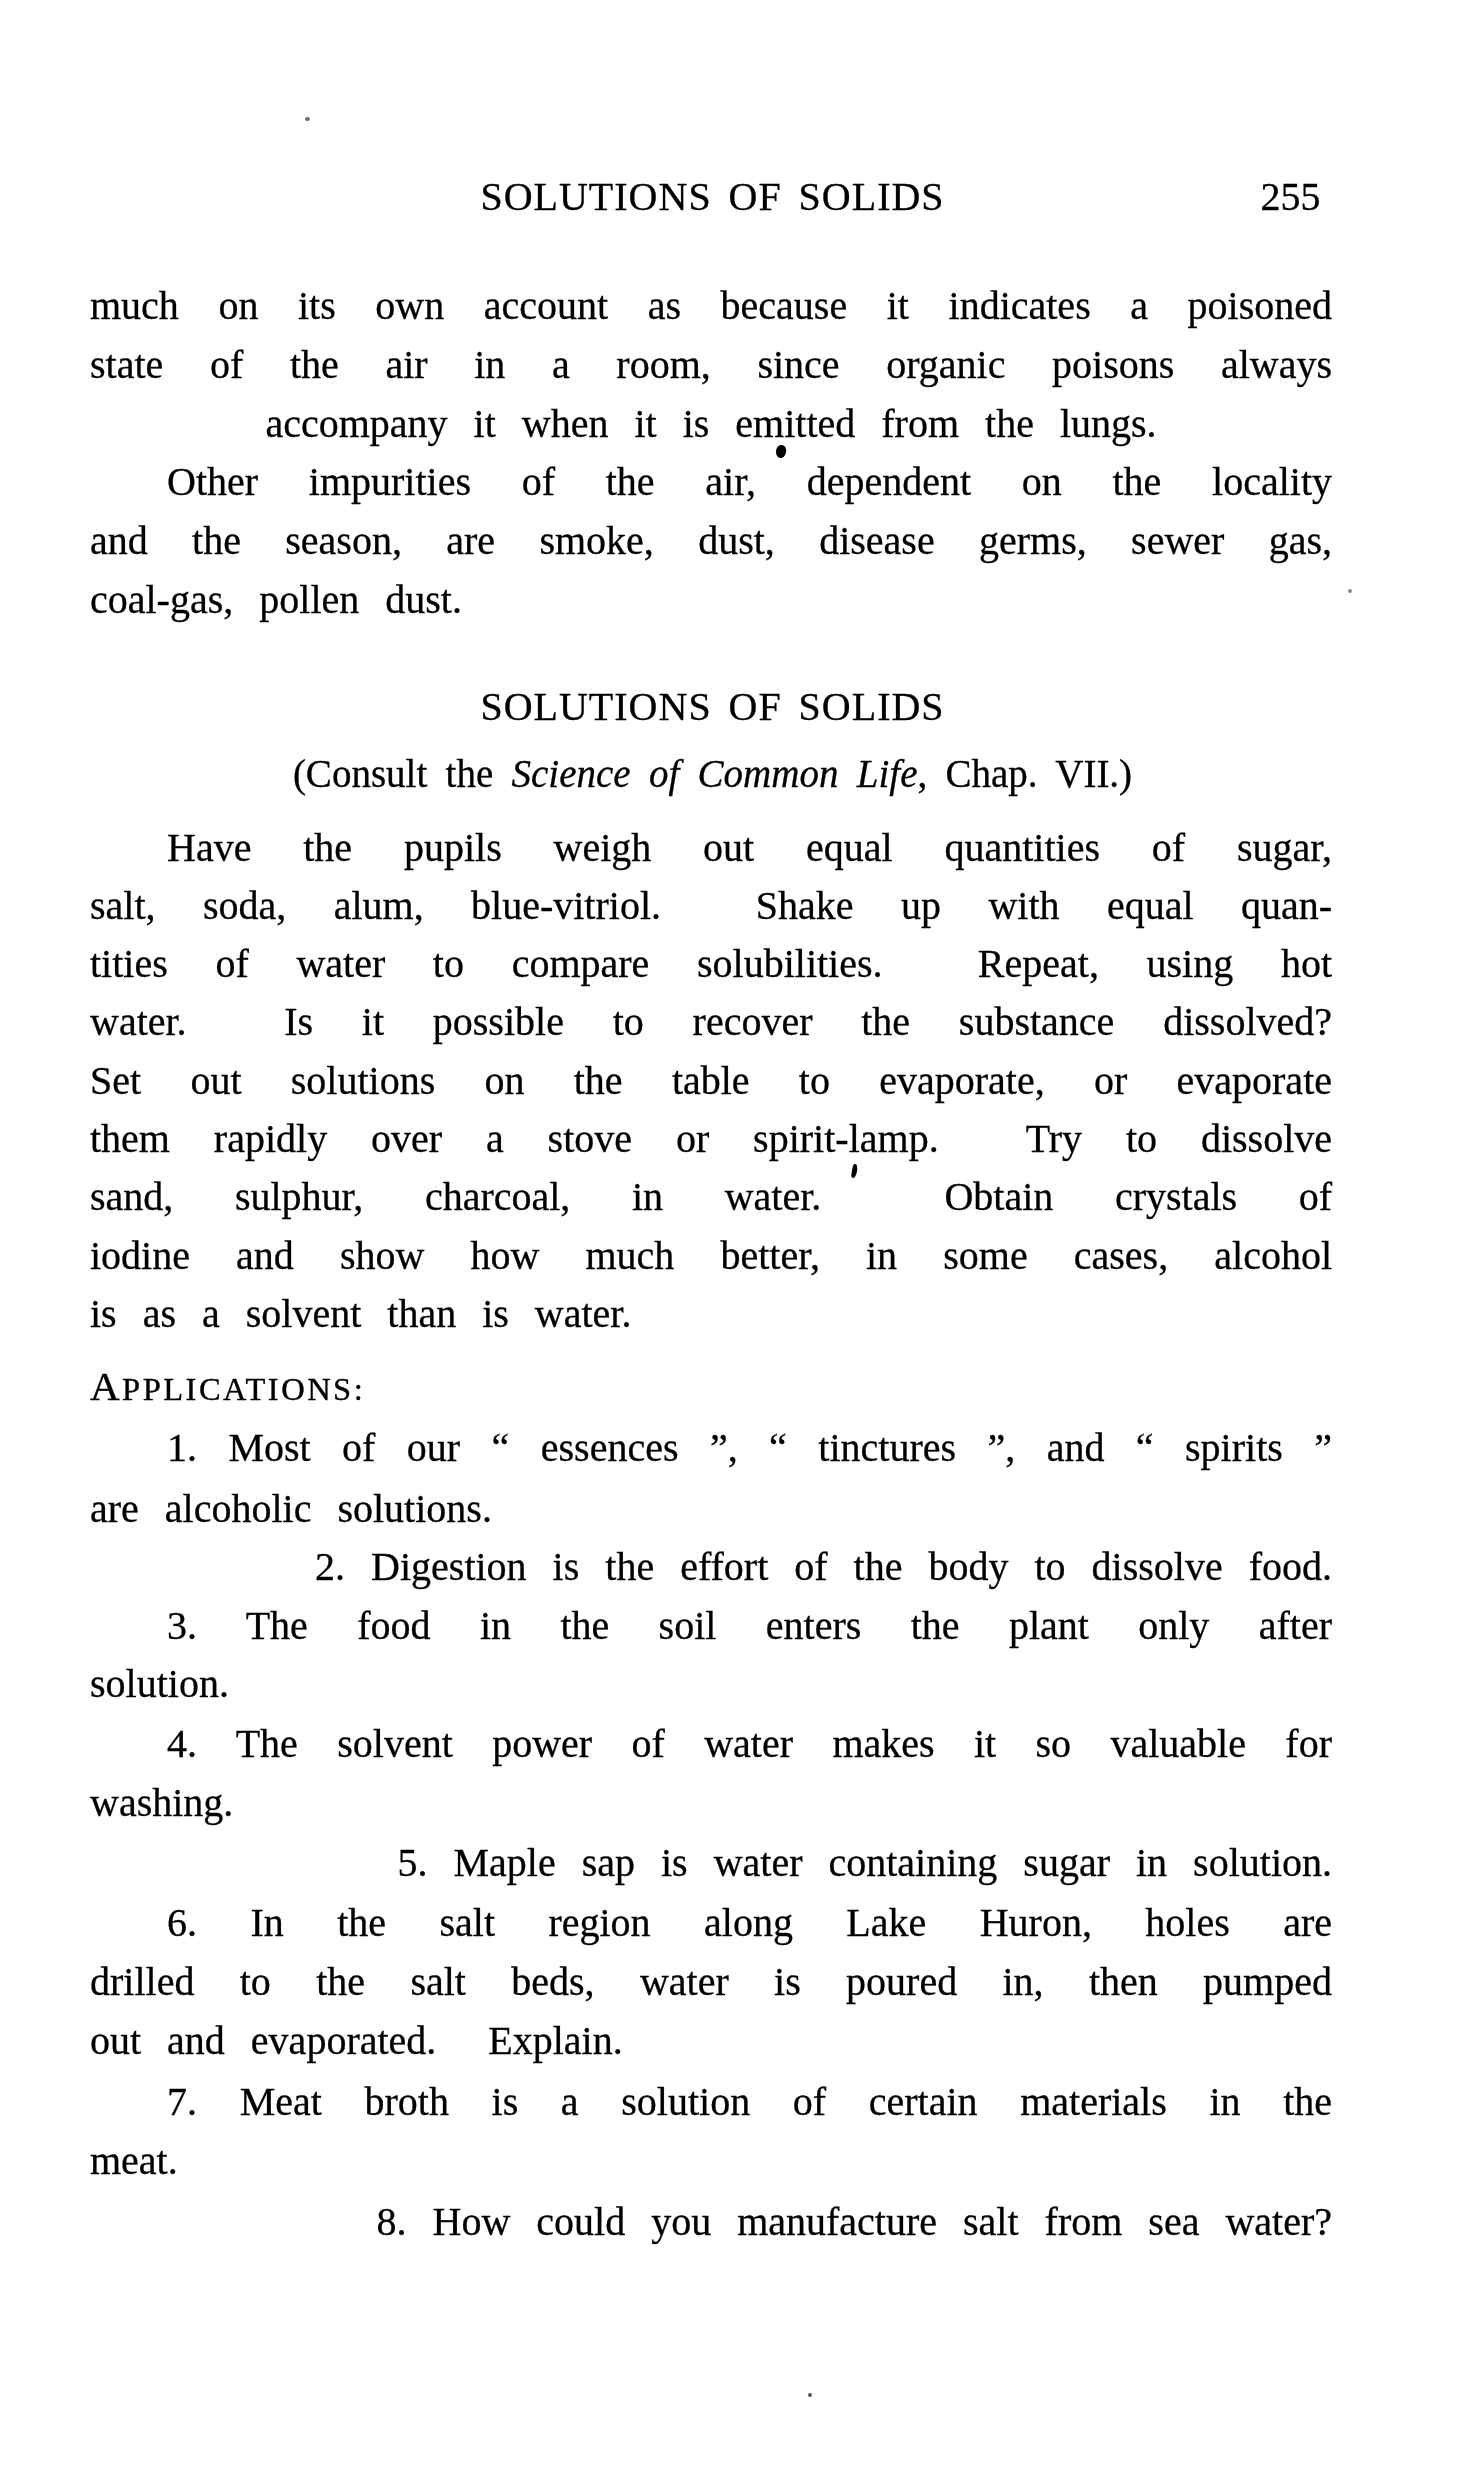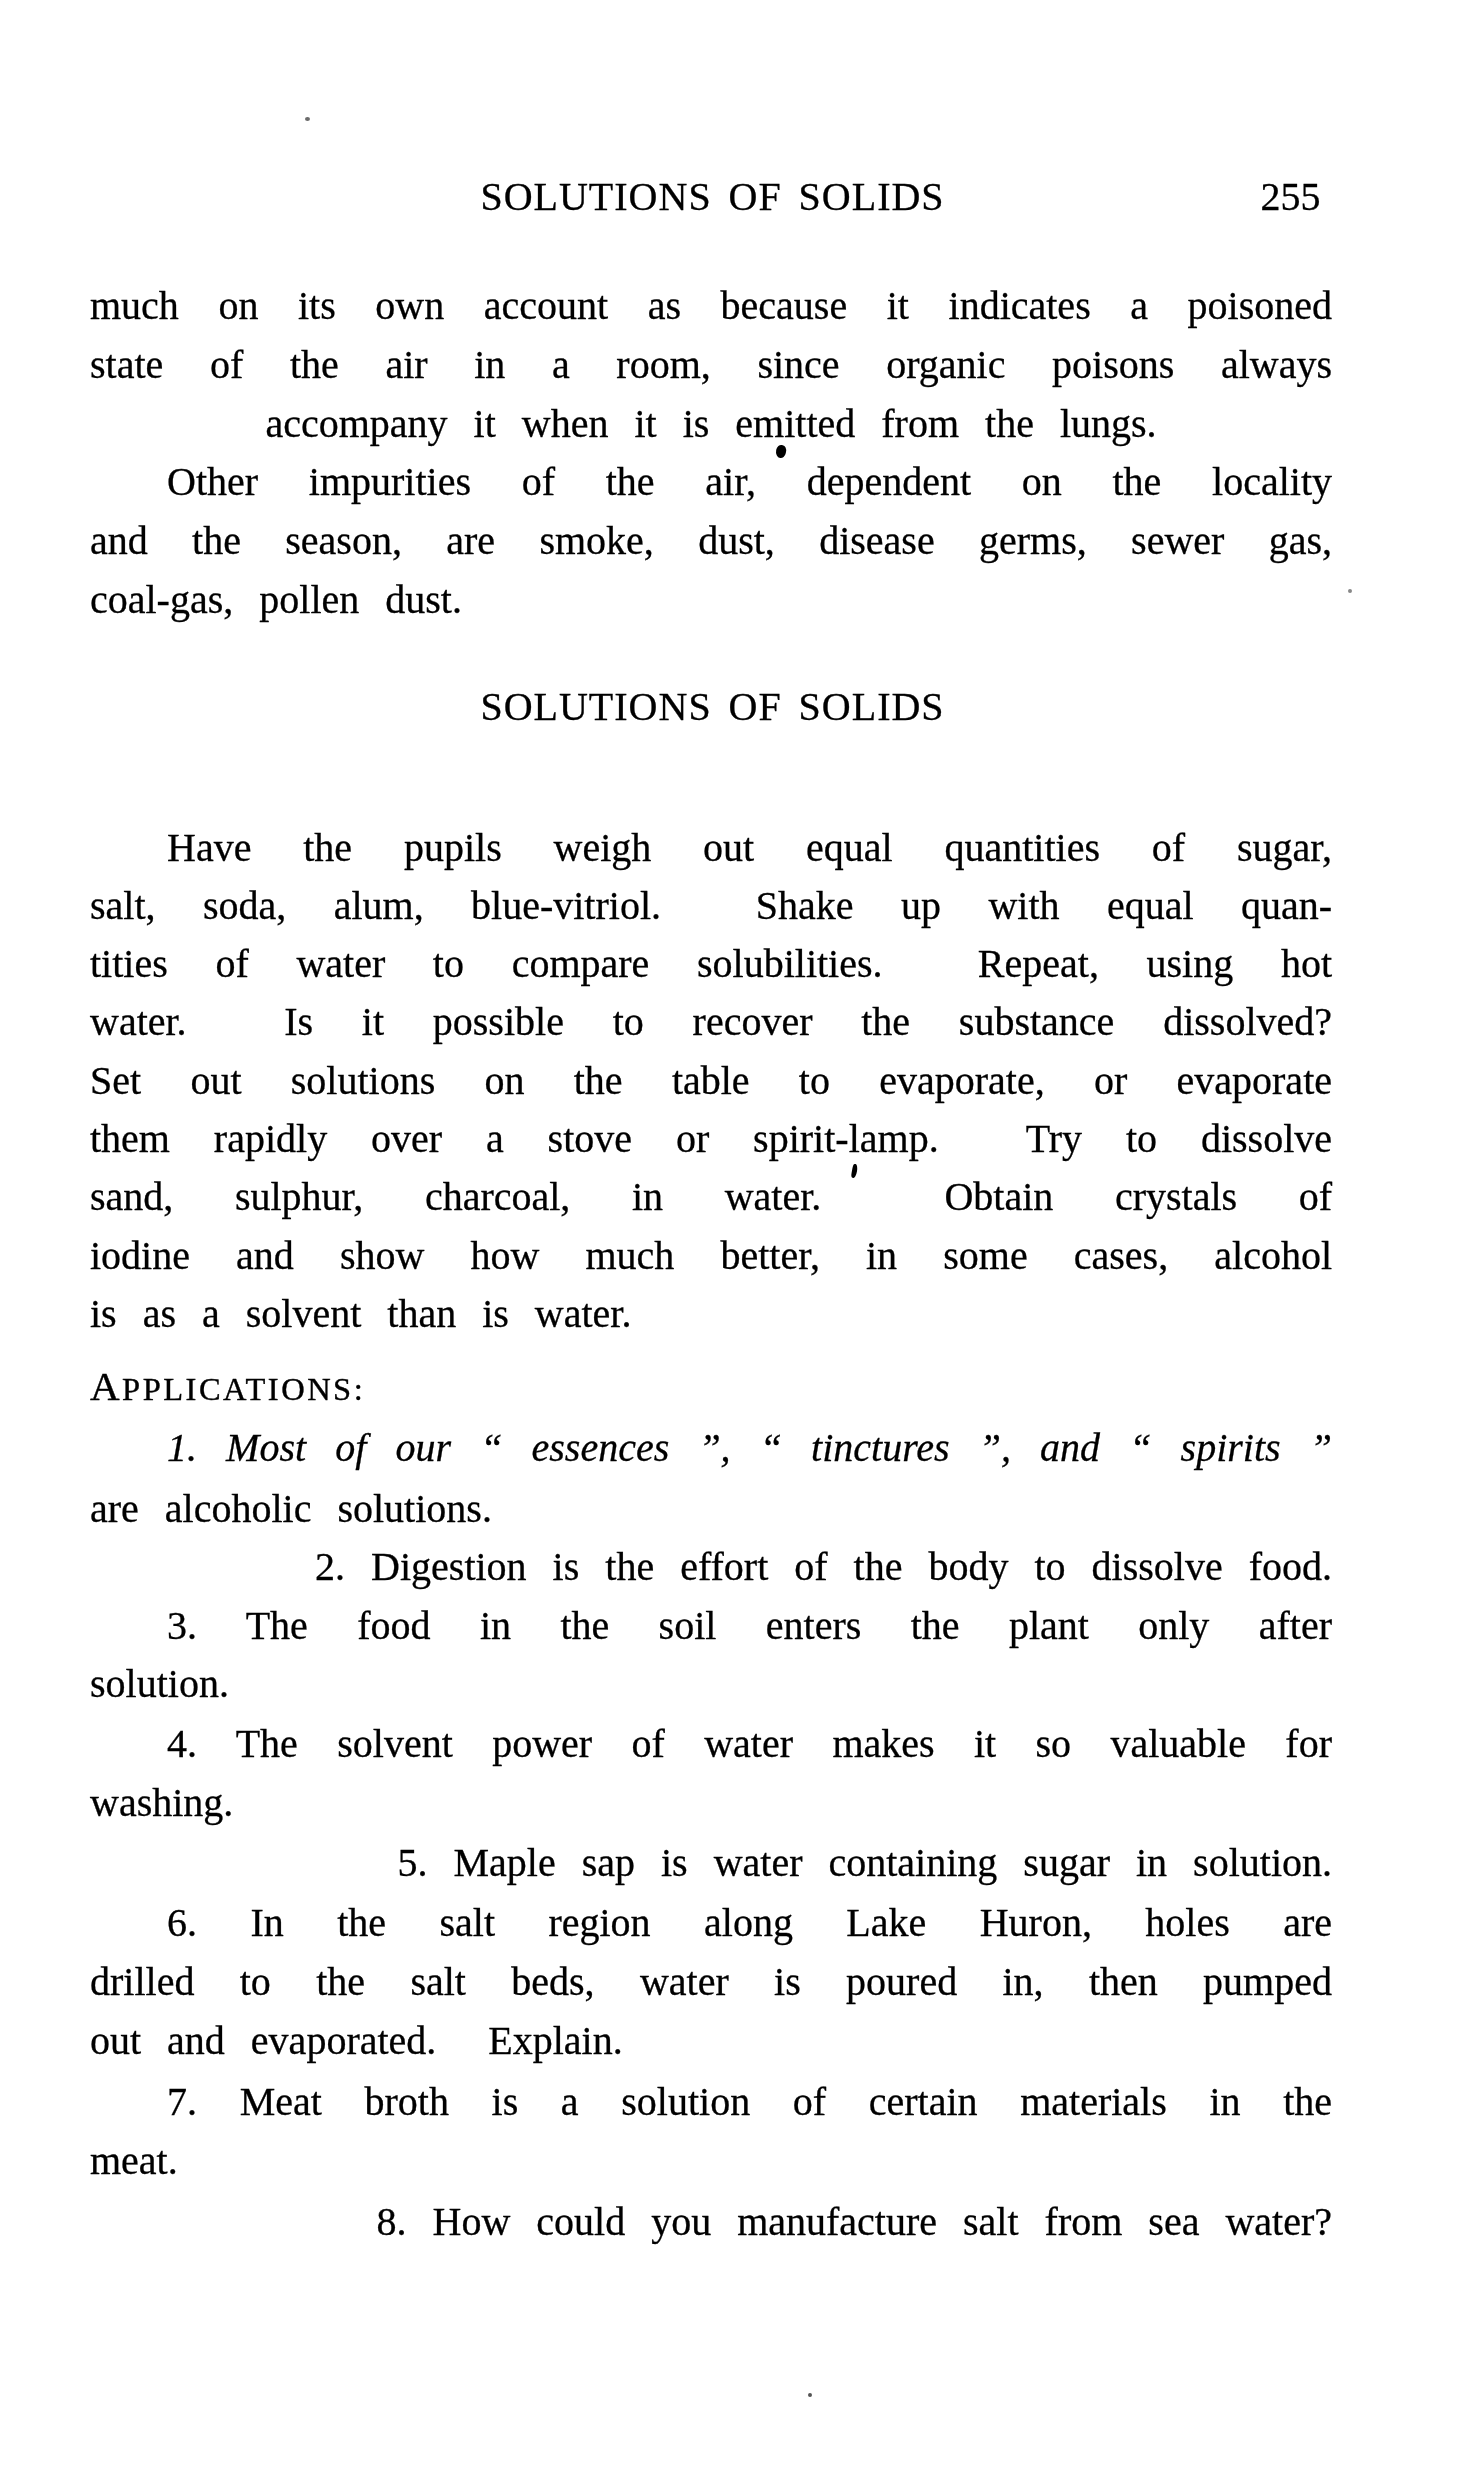--- a/index.html
+++ b/index.html
@@ -66,40 +66,41 @@
 <body>
 
 <div class="page">
 
   <div class="running-title">SOLUTIONS OF SOLIDS</div>
 
   <div class="page-number">255</div>
 
   <div class="section-heading">SOLUTIONS OF SOLIDS</div>
 
+  <div class="consult-note"><span>(Consult the </span><span class="it">Science of Common Life</span><span>, Chap. VII.)</span></div>
 
   <div class="applications-heading"><span class="cap">A</span><span class="sc">PPLICATIONS:</span></div>
 
   <div>
       <div class="bodyline j" style="top: 282px;">much on its own account as because it indicates a poisoned</div>
       <div class="bodyline j" style="top: 341px;">state of the air in a room, since organic poisons always</div>
       <div class="bodyline l" style="top: 400px; text-align: center;">accompany it when it is emitted from the lungs.</div>
       <div class="bodyline j ind" style="top: 458px;">Other impurities of the air, dependent on the locality</div>
       <div class="bodyline j" style="top: 517px;">and the season, are smoke, dust, disease germs, sewer gas,</div>
       <div class="bodyline l" style="top: 576px;">coal-gas, pollen dust.</div>
       <div class="bodyline j ind" style="top: 824px;">Have the pupils weigh out equal quantities of sugar,</div>
       <div class="bodyline j" style="top: 882px;">salt, soda, alum, blue-vitriol.&nbsp; Shake up with equal quan-</div>
       <div class="bodyline j" style="top: 940px;">tities of water to compare solubilities.&nbsp; Repeat, using hot</div>
       <div class="bodyline j" style="top: 998px;">water.&nbsp; Is it possible to recover the substance dissolved?</div>
       <div class="bodyline j" style="top: 1057px;">Set out solutions on the table to evaporate, or evaporate</div>
       <div class="bodyline j" style="top: 1115px;">them rapidly over a stove or spirit-lamp.&nbsp; Try to dissolve</div>
       <div class="bodyline j" style="top: 1173px;">sand, sulphur, charcoal, in water.&nbsp; Obtain crystals of</div>
       <div class="bodyline j" style="top: 1232px;">iodine and show how much better, in some cases, alcohol</div>
       <div class="bodyline l" style="top: 1290px;">is as a solvent than is water.</div>
-      <div class="bodyline j ind" style="top: 1424px; font-style: italic;">1. Most of our “ essences ”, “ tinctures ”, and “ spirits ”</div>
+      <div class="bodyline j ind" style="top: 1424px;">1. Most of our “ essences ”, “ tinctures ”, and “ spirits ”</div>
       <div class="bodyline l" style="top: 1485px;">are alcoholic solutions.</div>
       <div class="bodyline l ind" style="top: 1543px;">2. Digestion is the effort of the body to dissolve food.</div>
       <div class="bodyline j ind" style="top: 1602px;">3. The food in the soil enters the plant only after</div>
       <div class="bodyline l" style="top: 1660px;">solution.</div>
       <div class="bodyline j ind" style="top: 1720px;">4. The solvent power of water makes it so valuable for</div>
       <div class="bodyline l" style="top: 1779px;">washing.</div>
       <div class="bodyline l ind" style="top: 1839px;">5. Maple sap is water containing sugar in solution.</div>
       <div class="bodyline j ind" style="top: 1899px;">6. In the salt region along Lake Huron, holes are</div>
       <div class="bodyline j" style="top: 1958px;">drilled to the salt beds, water is poured in, then pumped</div>
       <div class="bodyline l" style="top: 2017px;">out and evaporated.&nbsp; Explain.</div>

